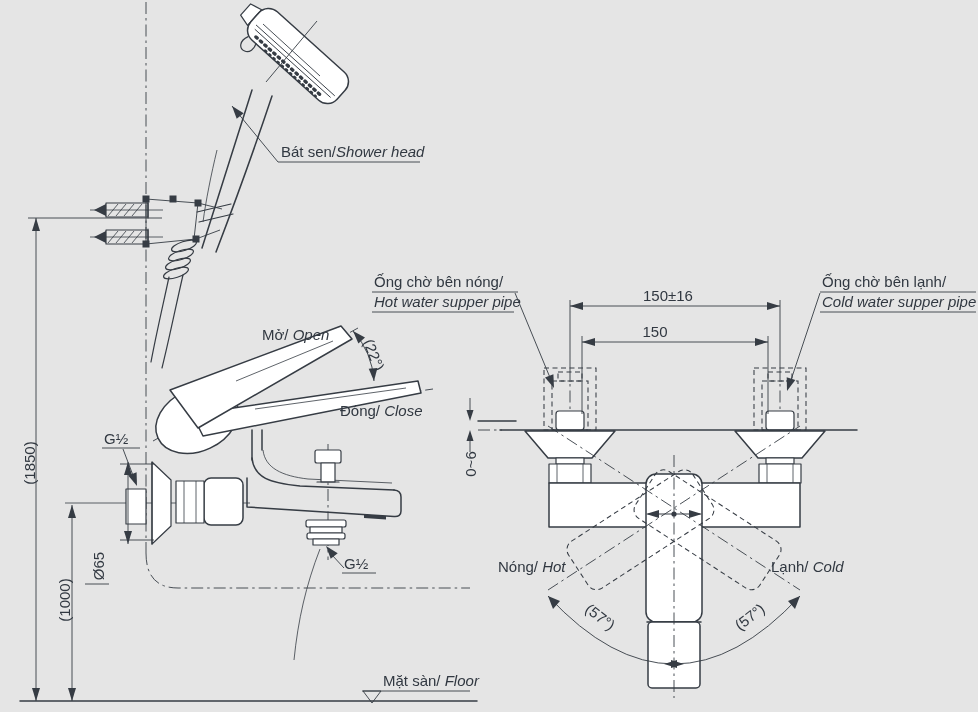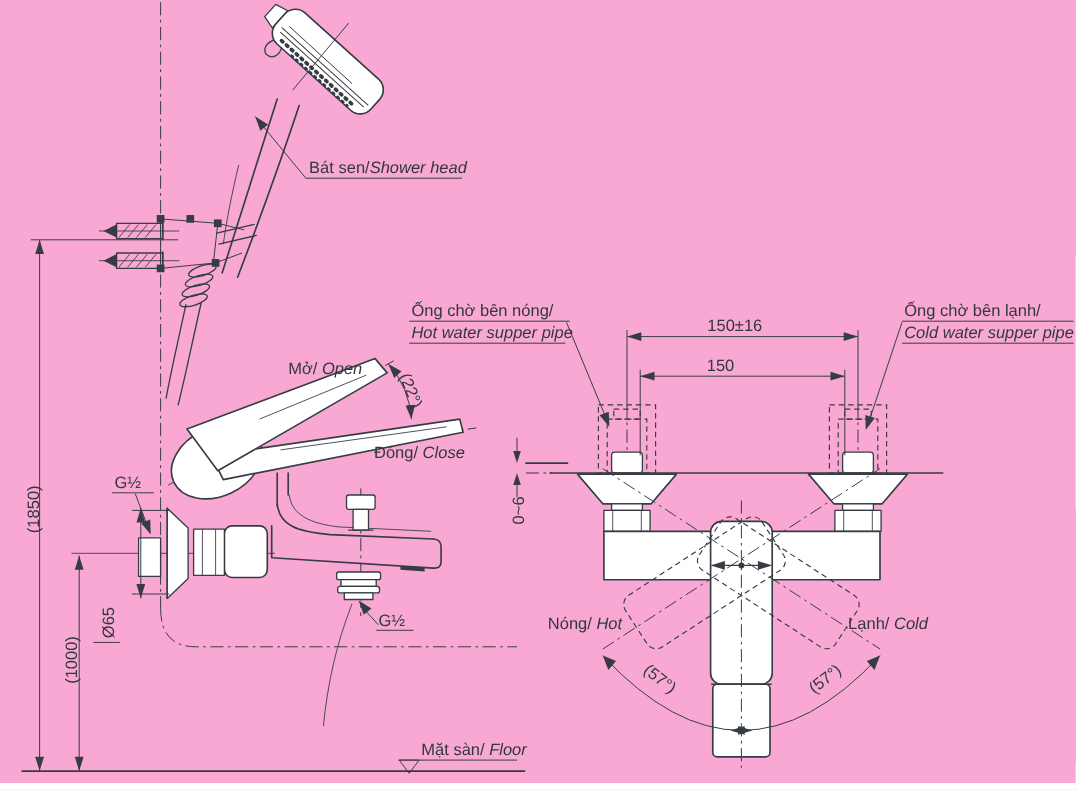--- a/index.html
+++ b/index.html
@@ -1,16 +1,16 @@
 <!DOCTYPE html>
 <html><head>
 <meta charset="utf-8">
 <style>
   html,body{margin:0;padding:0;background:#ffffff;}
-  .page{position:relative;width:978px;height:712px;background:#f9a8d4;overflow:hidden;}
+  .page{position:relative;width:978px;height:712px;background:#e5e5e5;overflow:hidden;}
   svg{position:absolute;left:0;top:0;}
   svg text{font:15px "Liberation Sans", sans-serif;fill:#313841;}
   .it{font-style:italic;}
   .s{stroke:#363c44;fill:none;stroke-width:1.5;stroke-linecap:round;stroke-linejoin:round;}
   .m{stroke:#363c44;fill:none;stroke-width:1.2;stroke-linecap:round;stroke-linejoin:round;}
   .t{stroke:#363c44;fill:none;stroke-width:0.9;stroke-linecap:butt;}
   .h{stroke:#363c44;fill:none;stroke-width:0.8;}
   .d{stroke:#363c44;fill:none;stroke-width:1.05;stroke-dasharray:5 3.5;}
   .cl{stroke:#363c44;fill:none;stroke-width:0.9;stroke-dasharray:12 4 2.5 4;}
   .wf{fill:#ffffff;stroke:#363c44;stroke-width:1.5;stroke-linejoin:round;}

